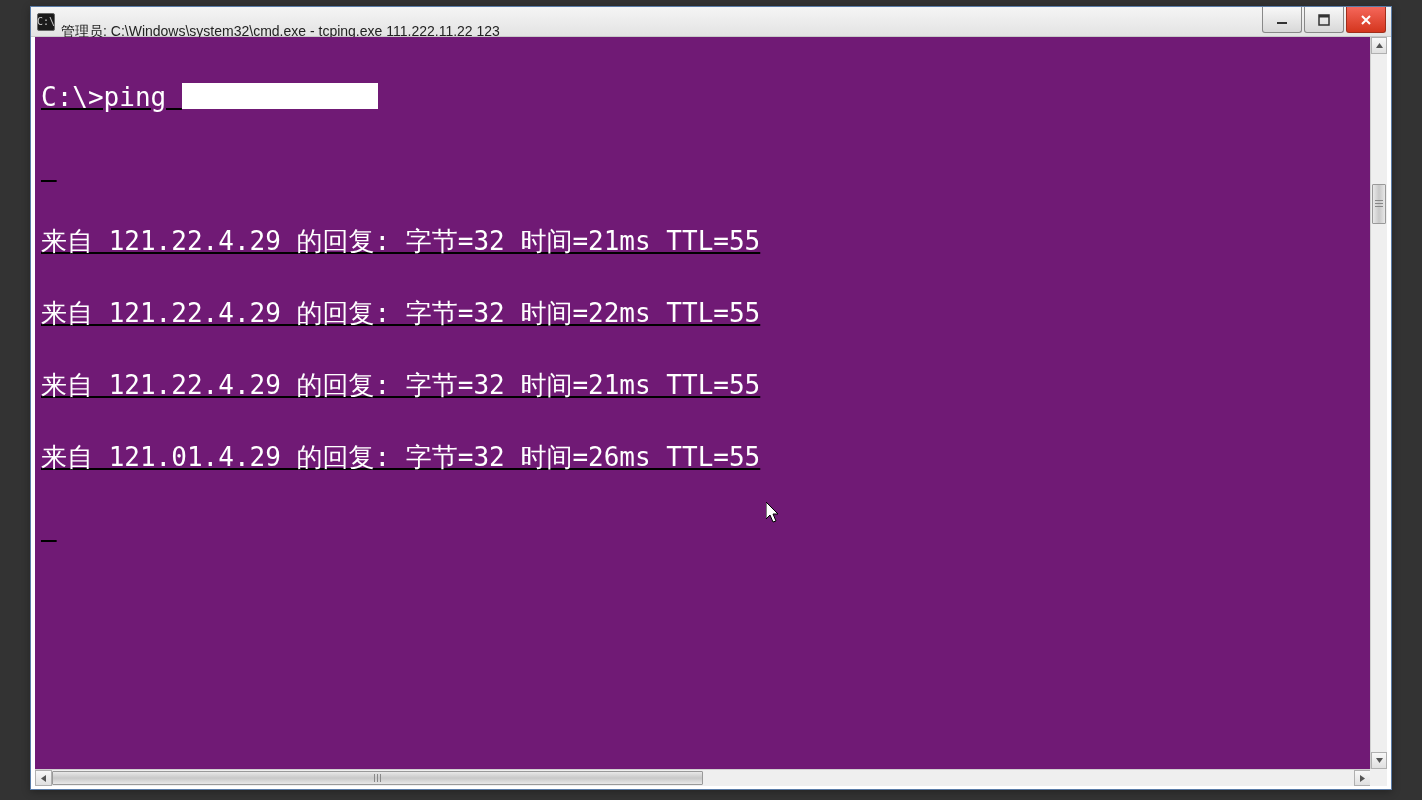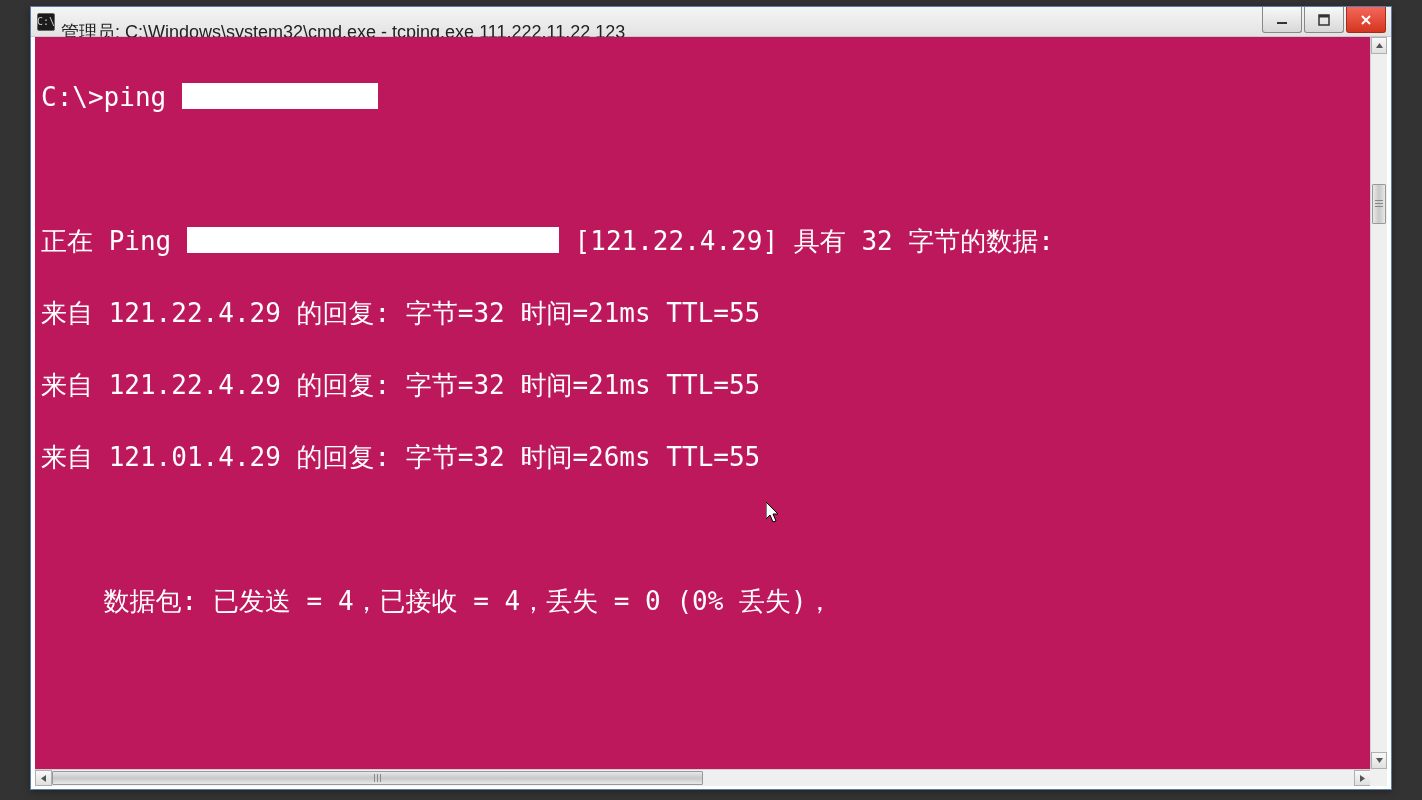--- a/index.html
+++ b/index.html
@@ -37,21 +37,21 @@
       border-radius: 2px;
       display: flex;
       align-items: center;
       justify-content: center;
       margin-right: 6px;
       font-size: 10px;
       color: #ccc;
       font-family: monospace;
     }
     .title-text {
-      font-size: 18px;
+      font-size: 14px;
       color: #222;
       font-family: "Microsoft YaHei", "SimSun", sans-serif;
       margin-top: 20px;
     }
     .window-controls {
       position: absolute;
       right: 0;
       top: 0;
       display: flex;
       height: 26px;
@@ -74,22 +74,23 @@
       border-color: #a02e1a;
       margin-right: 5px;
     }
     .win-btn svg { display: block; }
     .console-area {
       position: absolute;
       top: 30px;
       left: 4px;
       right: 20px;
       bottom: 20px;
-      background: #be185d;
+      background: #701a75;
       overflow: hidden;
+      text-decoration: underline;
     }
     .console-content {
       padding: 6px 6px 0 6px;
       font-family: "NSimSun", "SimSun", "Consolas", monospace;
       font-size: 26px;
       line-height: 36px;
       color: #fff;
       white-space: pre;
     }
     .console-line { display: block; }
@@ -232,26 +233,25 @@
             <path d="M2 2 L10 10 M10 2 L2 10" stroke="#fff" stroke-width="2"></path>
           </svg>
       </div>
     </div>
   </div>
 
   <div class="console-area">
     <div class="console-content">
 <span class="console-line"><span>C:\&gt;ping </span><span class="redact r1"></span></span>
 <span class="console-line"> </span>
-<span class="console-line"><span>正在 Ping </span><span class="redact r2"></span><span> [121.22.4.29] 具有 32 字节的数据:</span></span>
 <span class="console-line">来自 121.22.4.29 的回复: 字节=32 时间=21ms TTL=55</span>
+<span class="console-line">来自 121.22.4.29 的回复: 字节=32 时间=22ms TTL=55</span>
 <span class="console-line">来自 121.22.4.29 的回复: 字节=32 时间=21ms TTL=55</span>
 <span class="console-line">来自 121.01.4.29 的回复: 字节=32 时间=26ms TTL=55</span>
 <span class="console-line"> </span>
-<span class="console-line">    数据包: 已发送 = 4，已接收 = 4，丢失 = 0 (0% 丢失)，</span>
 
 
 
 
 
 
     </div>
   </div>
 
   <div class="vscroll">

